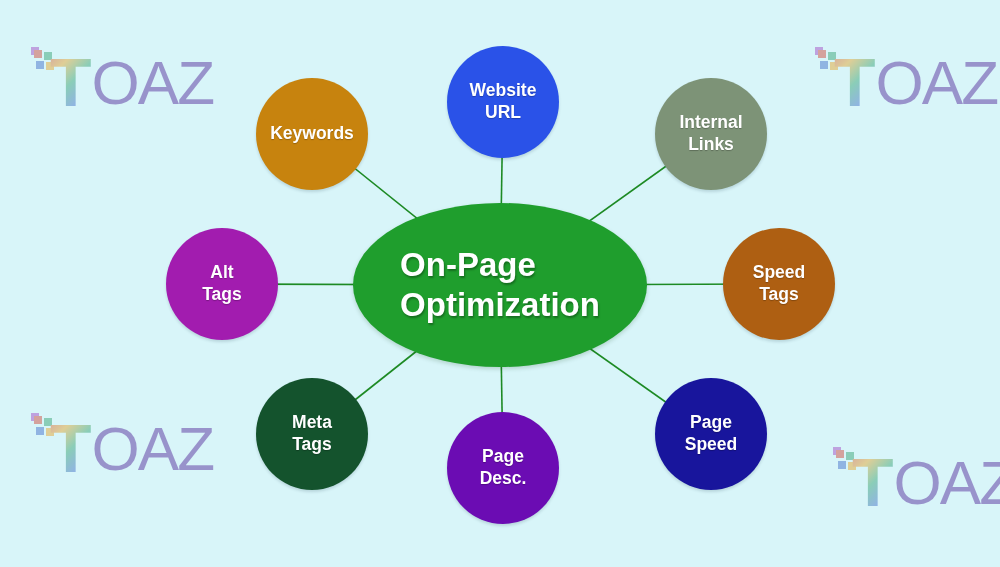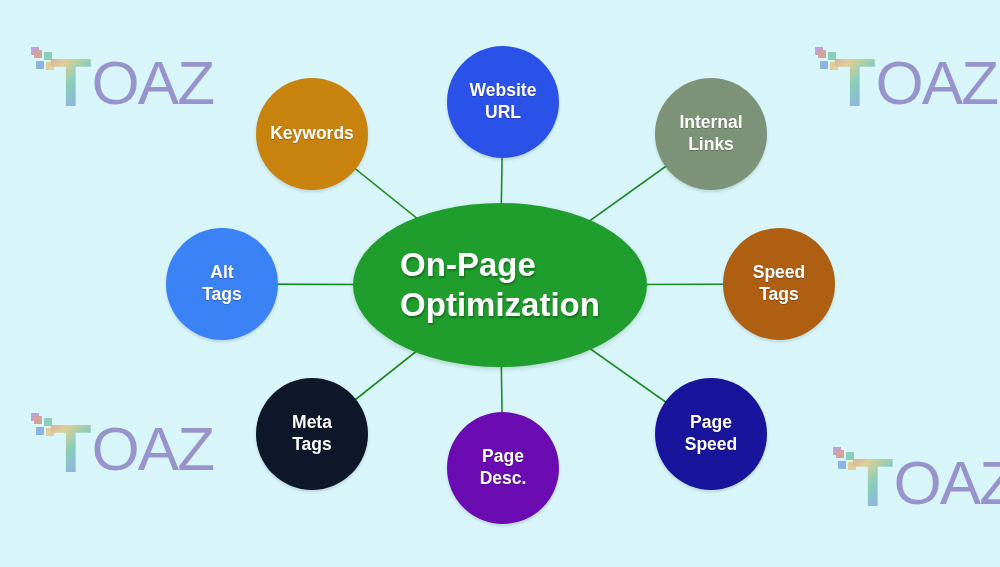--- a/index.html
+++ b/index.html
@@ -134,25 +134,25 @@
 Tags</span>
   </div>
   <div class="node n-page-speed" style="background: rgb(24, 21, 156);">
     <span class="node-label">Page
 Speed</span>
   </div>
   <div class="node n-page-desc" style="background: rgb(107, 12, 179);">
     <span class="node-label">Page
 Desc.</span>
   </div>
-  <div class="node n-meta-tags" style="background: #0f172a;">
+  <div class="node n-meta-tags" style="background: #14532d;">
     <span class="node-label">Meta
 Tags</span>
   </div>
-  <div class="node n-alt-tags" style="background: #3b82f6;">
+  <div class="node n-alt-tags" style="background: #a21caf;">
     <span class="node-label">Alt
 Tags</span>
   </div>
   <div class="node n-keywords" style="background: rgb(199, 131, 14);">
     <span class="node-label">Keywords</span>
   </div>
 
   <div class="center-ellipse" style="background: rgb(31, 158, 45);">
     <span class="center-label">On-Page
 Optimization</span>

